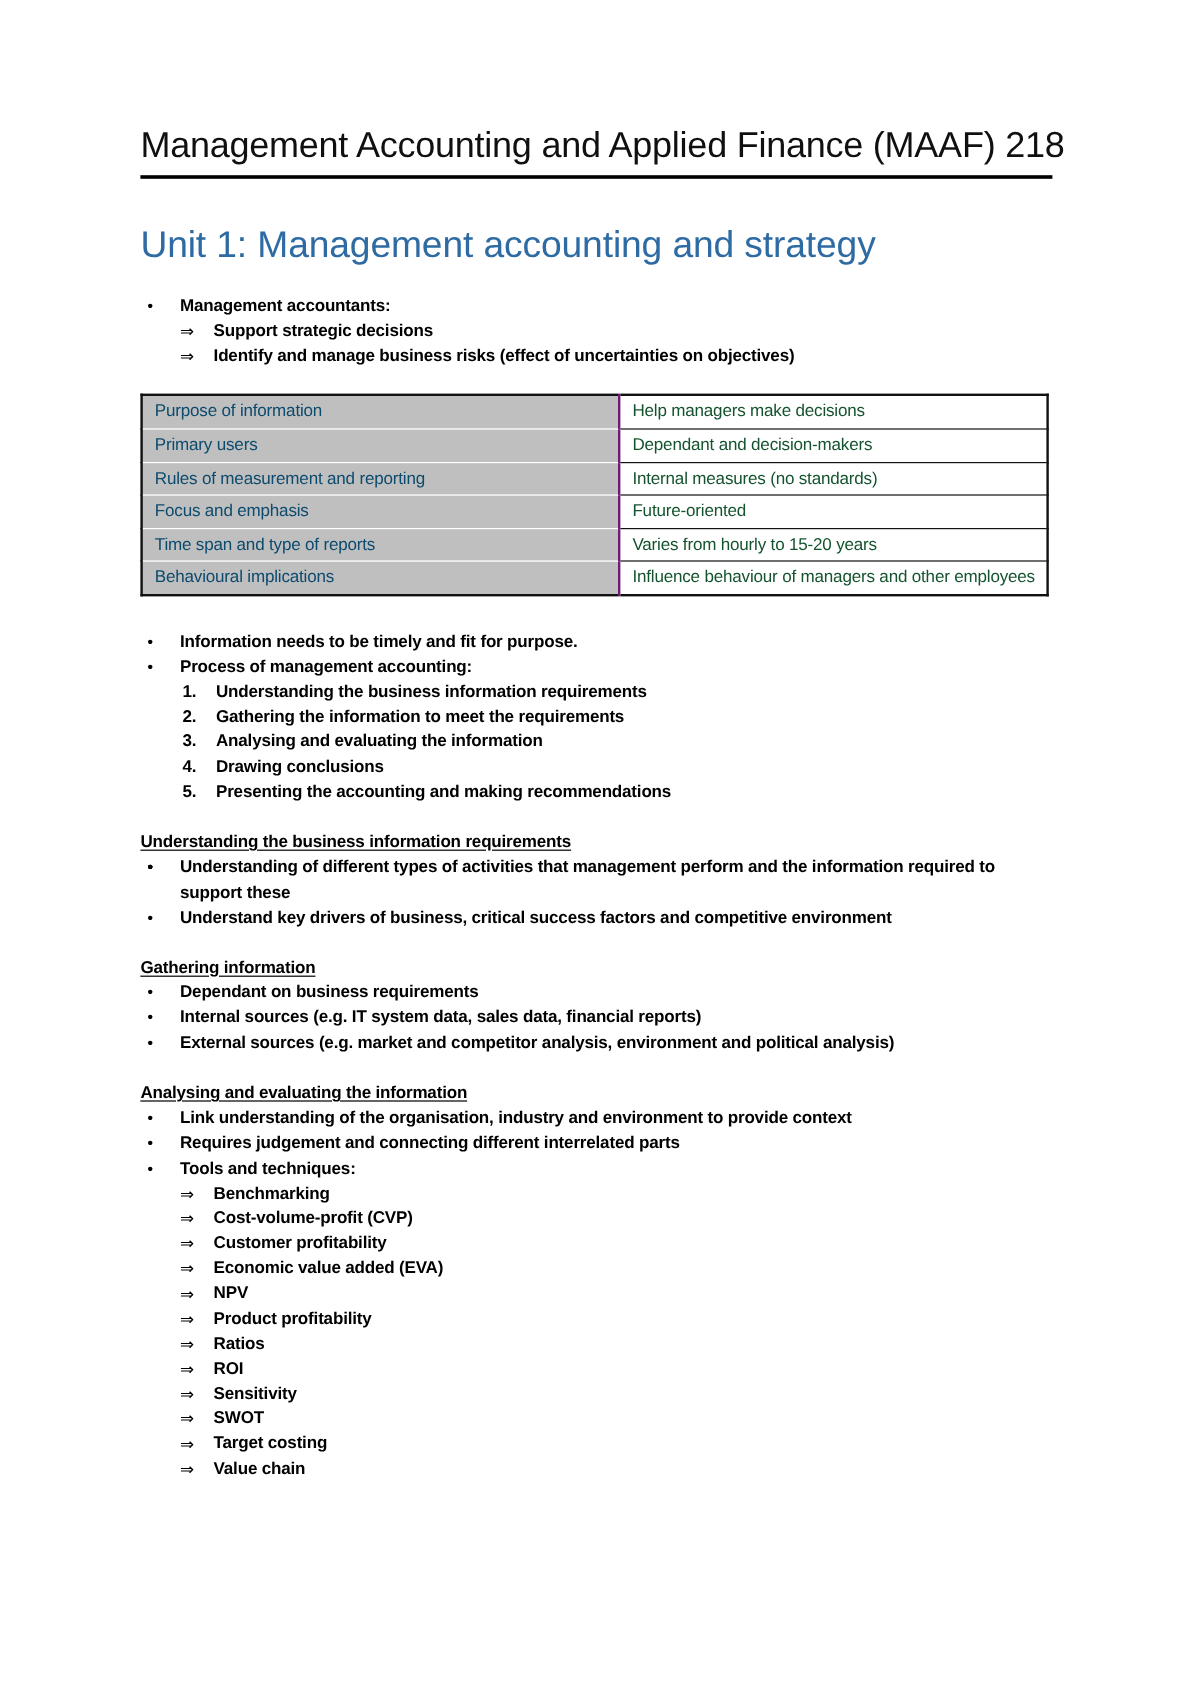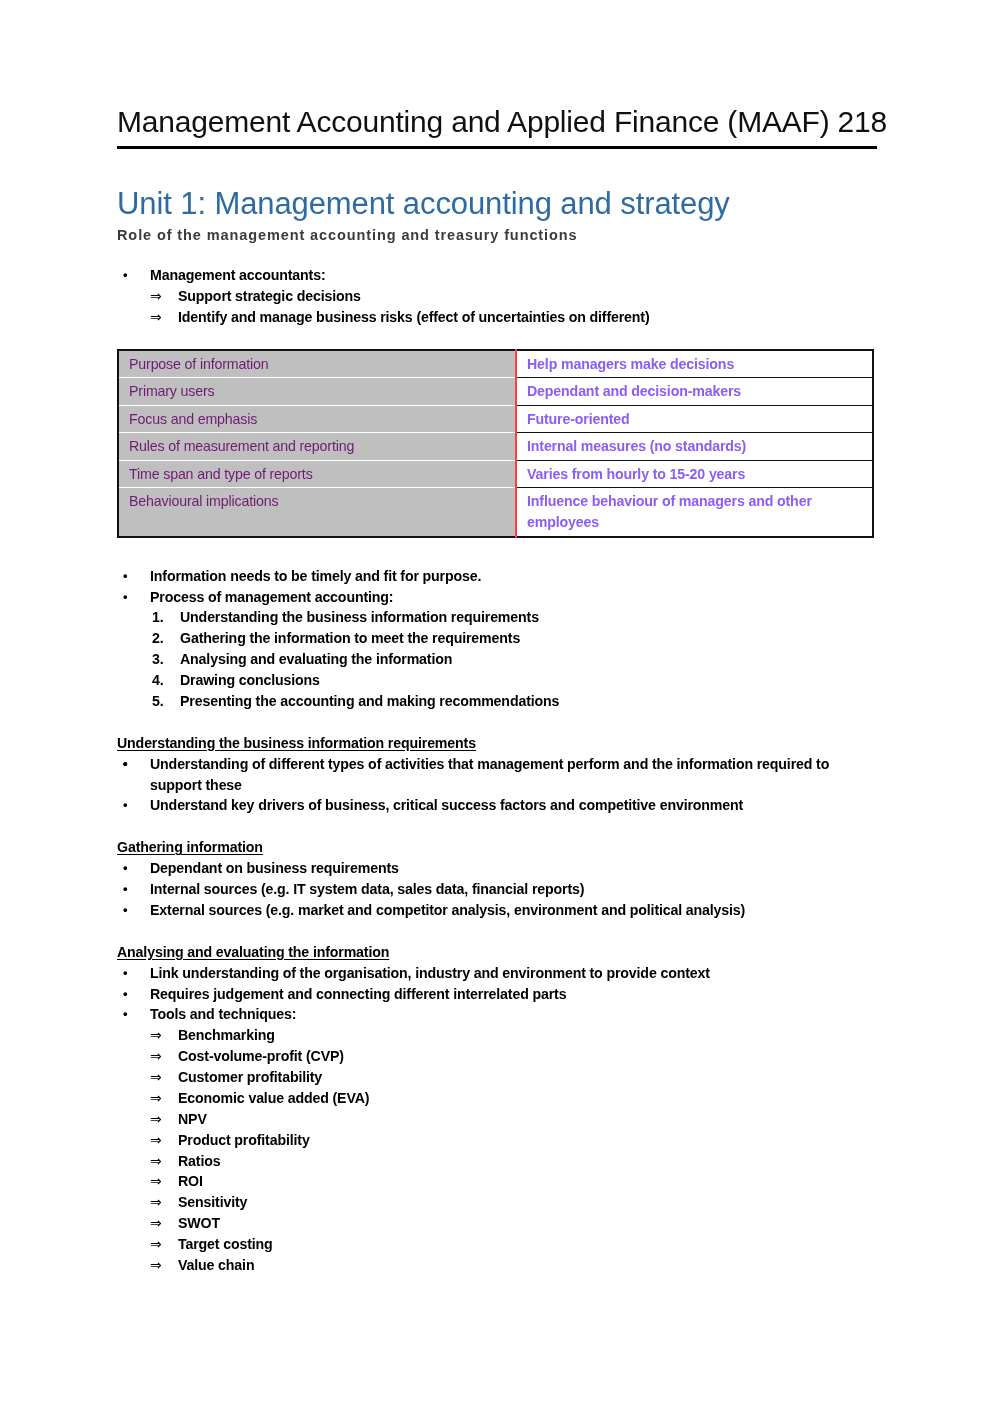--- a/index.html
+++ b/index.html
@@ -146,88 +146,87 @@
     padding: 3px 6px 3px 10px;
     vertical-align: top;
     font-size: 14.2px;
     line-height: 1.45;
     letter-spacing: -0.15px;
     height: 17px;
   }
   table.info-table td.k {
     width: 380px;
     background: #bfbfbf;
-    color: #701a75;
+    color: #0c4a6e;
     font-weight: normal;
     border-bottom: 1px solid #ffffff;
-    border-right: 2px solid #ef4444;
+    border-right: 2px solid #701a75;
   }
   table.info-table tr:last-child td.k {
     border-bottom: none;
   }
   table.info-table td.v {
     background: #ffffff;
-    color: #8b5cf6;
-    font-weight: bold;
+    color: #14532d;
+    font-weight: normal;
     border-bottom: 1px solid #111;
   }
   table.info-table tr:last-child td.v {
     border-bottom: none;
   }
 </style>
 </head>
 <body>
 
 <div class="page">
   <div class="content">
 
     <h1 class="doc-title">Management Accounting and Applied Finance (MAAF) 218</h1>
 
     <div class="sect-gap-lg"></div>
     <div class="sect-gap-md"></div>
 
     <h2 class="unit-heading">Unit 1: Management accounting and strategy</h2>
-    <div class="sub-heading">Role of the management accounting and treasury functions</div>
 
     <div class="sect-gap-lg"></div>
 
     <ul class="b1">
       <li class="bullet-item">
         <span class="marker">•</span>
         <span>Management accountants:</span>
       </li>
       <li class="arrow-item">
         <span class="marker">⇒</span>
         <span>Support strategic decisions</span>
       </li>
       <li class="arrow-item">
         <span class="marker">⇒</span>
-        <span>Identify and manage business risks (effect of uncertainties on different)</span>
+        <span>Identify and manage business risks (effect of uncertainties on objectives)</span>
       </li>
     </ul>
 
     <div class="sect-gap-lg"></div>
 
     <table class="info-table">
       <tbody>
         <tr>
           <td class="k">Purpose of information</td>
           <td class="v">Help managers make decisions</td>
         </tr>
         <tr>
           <td class="k">Primary users</td>
           <td class="v">Dependant and decision-makers</td>
         </tr>
         <tr>
+          <td class="k">Rules of measurement and reporting</td>
+          <td class="v">Internal measures (no standards)</td>
+        </tr>
+        <tr>
           <td class="k">Focus and emphasis</td>
           <td class="v">Future-oriented</td>
-        </tr>
-        <tr>
-          <td class="k">Rules of measurement and reporting</td>
-          <td class="v">Internal measures (no standards)</td>
         </tr>
         <tr>
           <td class="k">Time span and type of reports</td>
           <td class="v">Varies from hourly to 15-20 years</td>
         </tr>
         <tr>
           <td class="k">Behavioural implications</td>
           <td class="v" style="width:360px">Influence behaviour of managers and other employees</td>
         </tr>
       </tbody>

